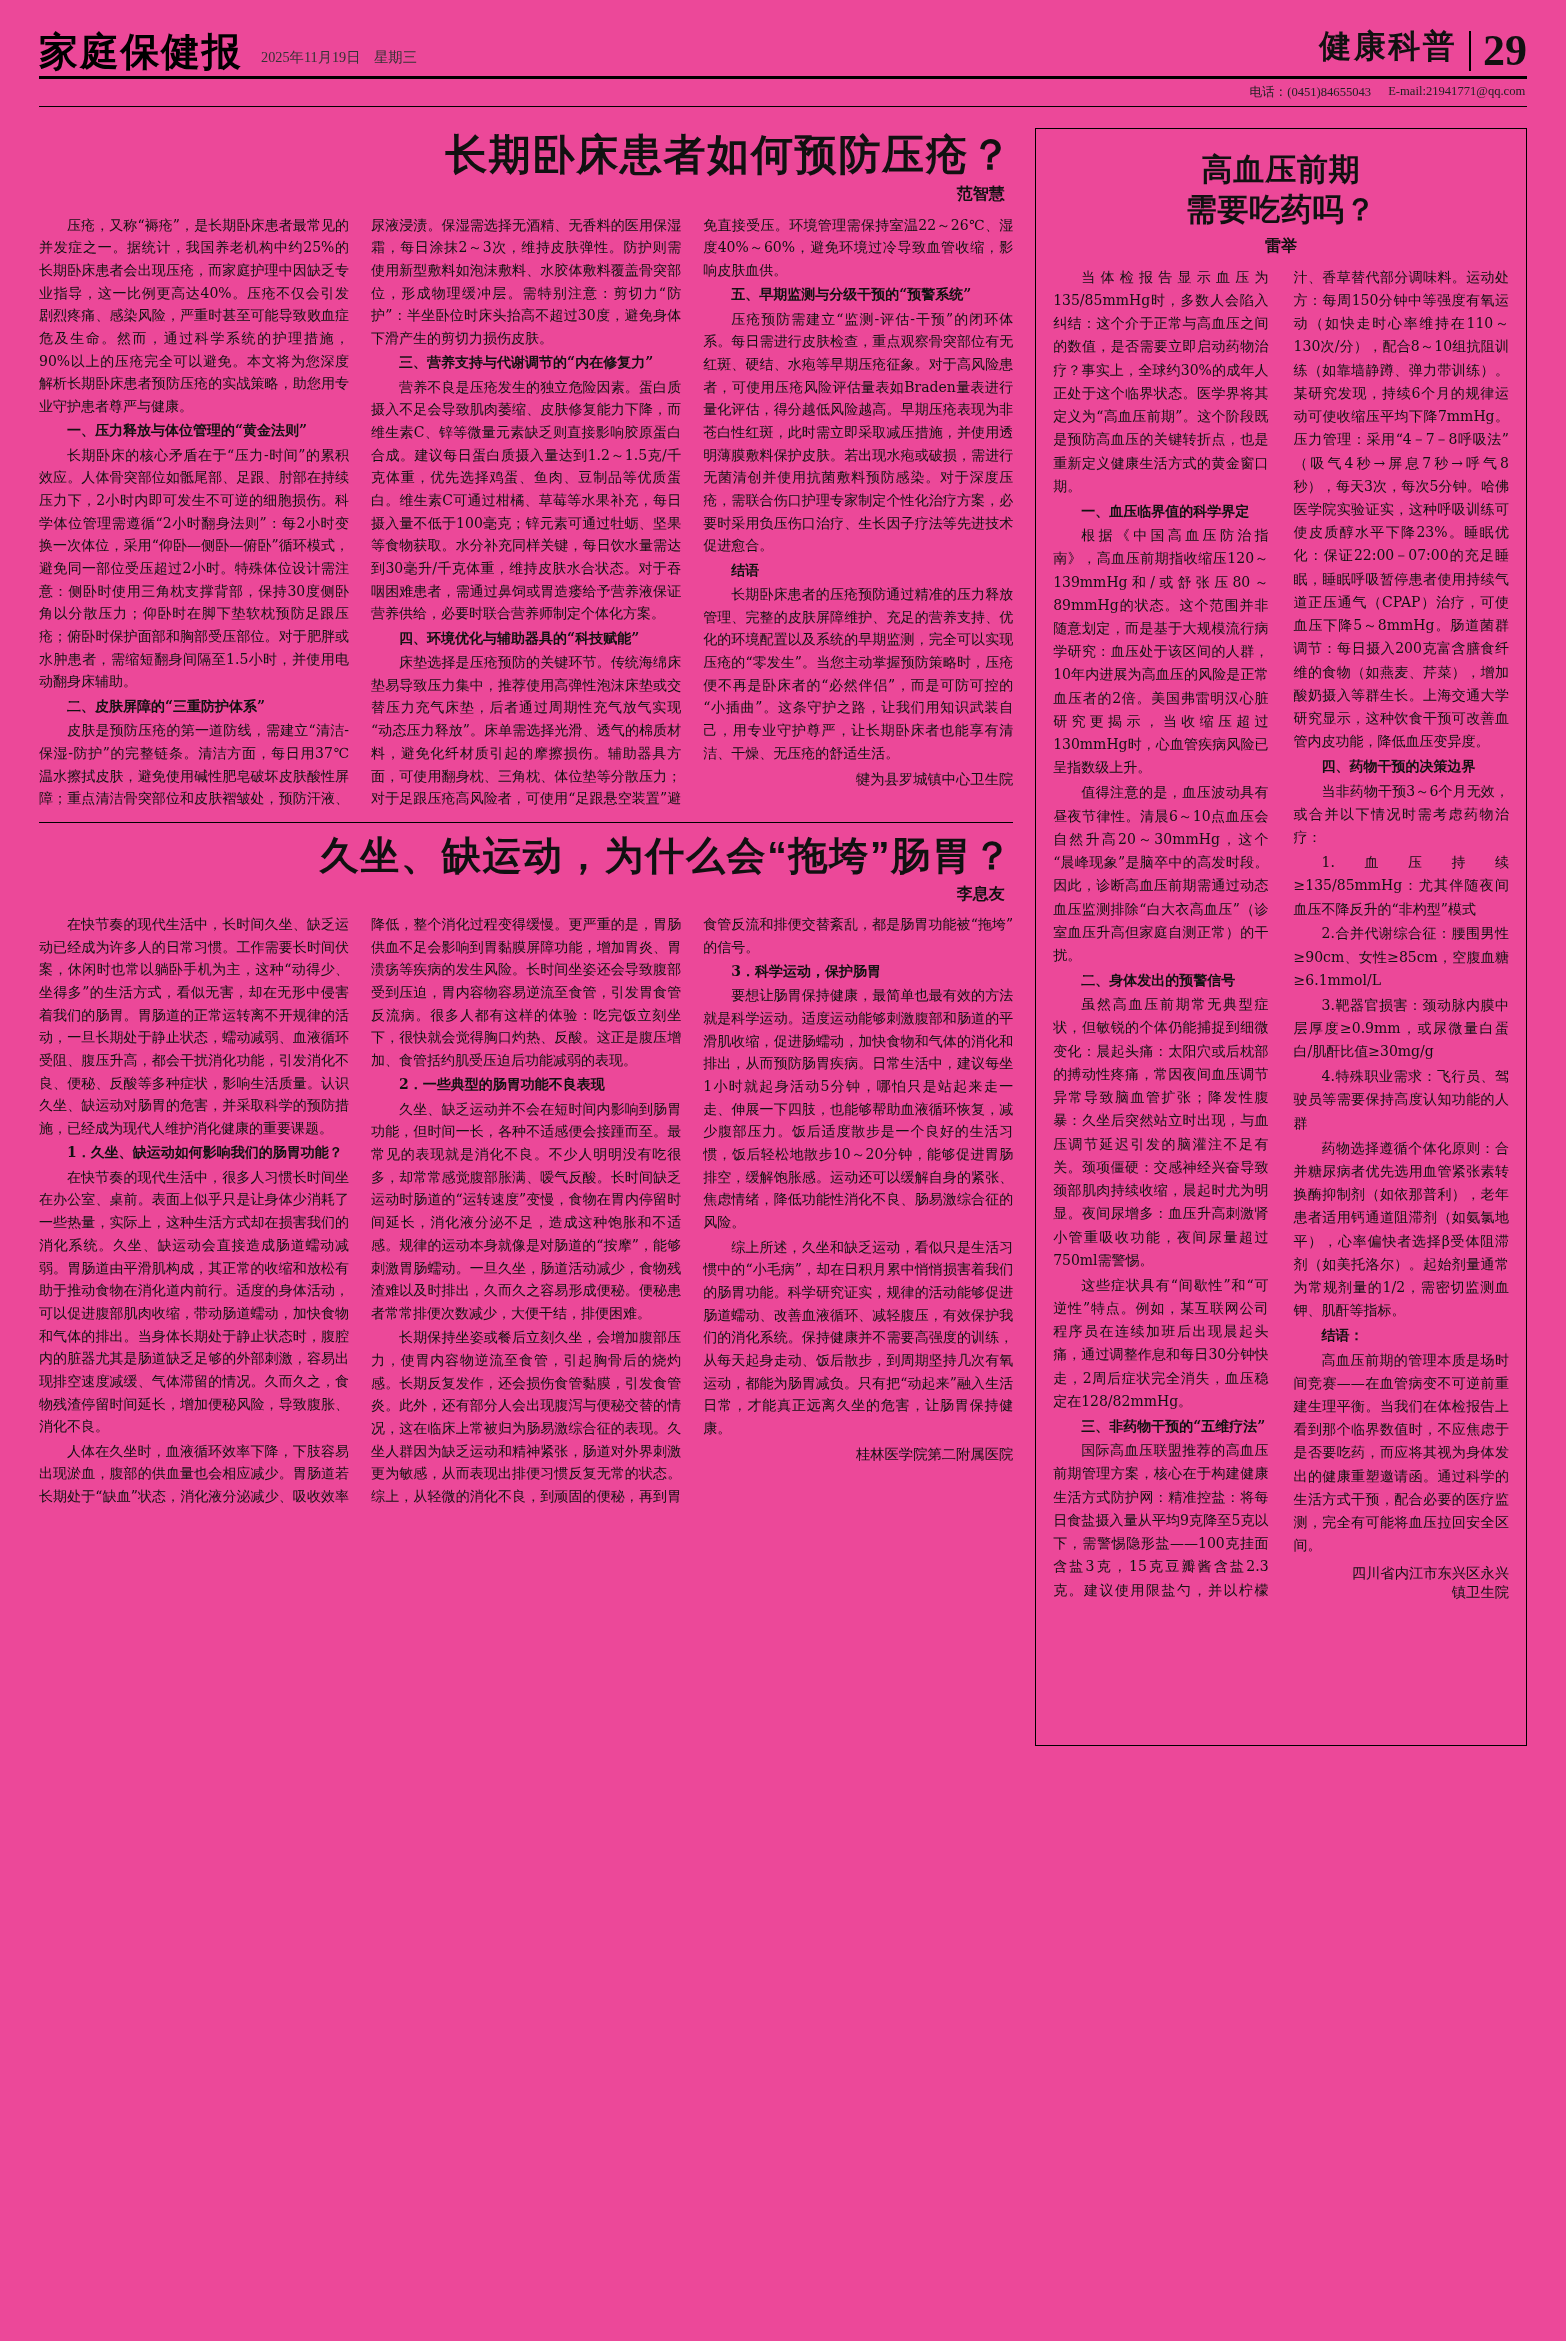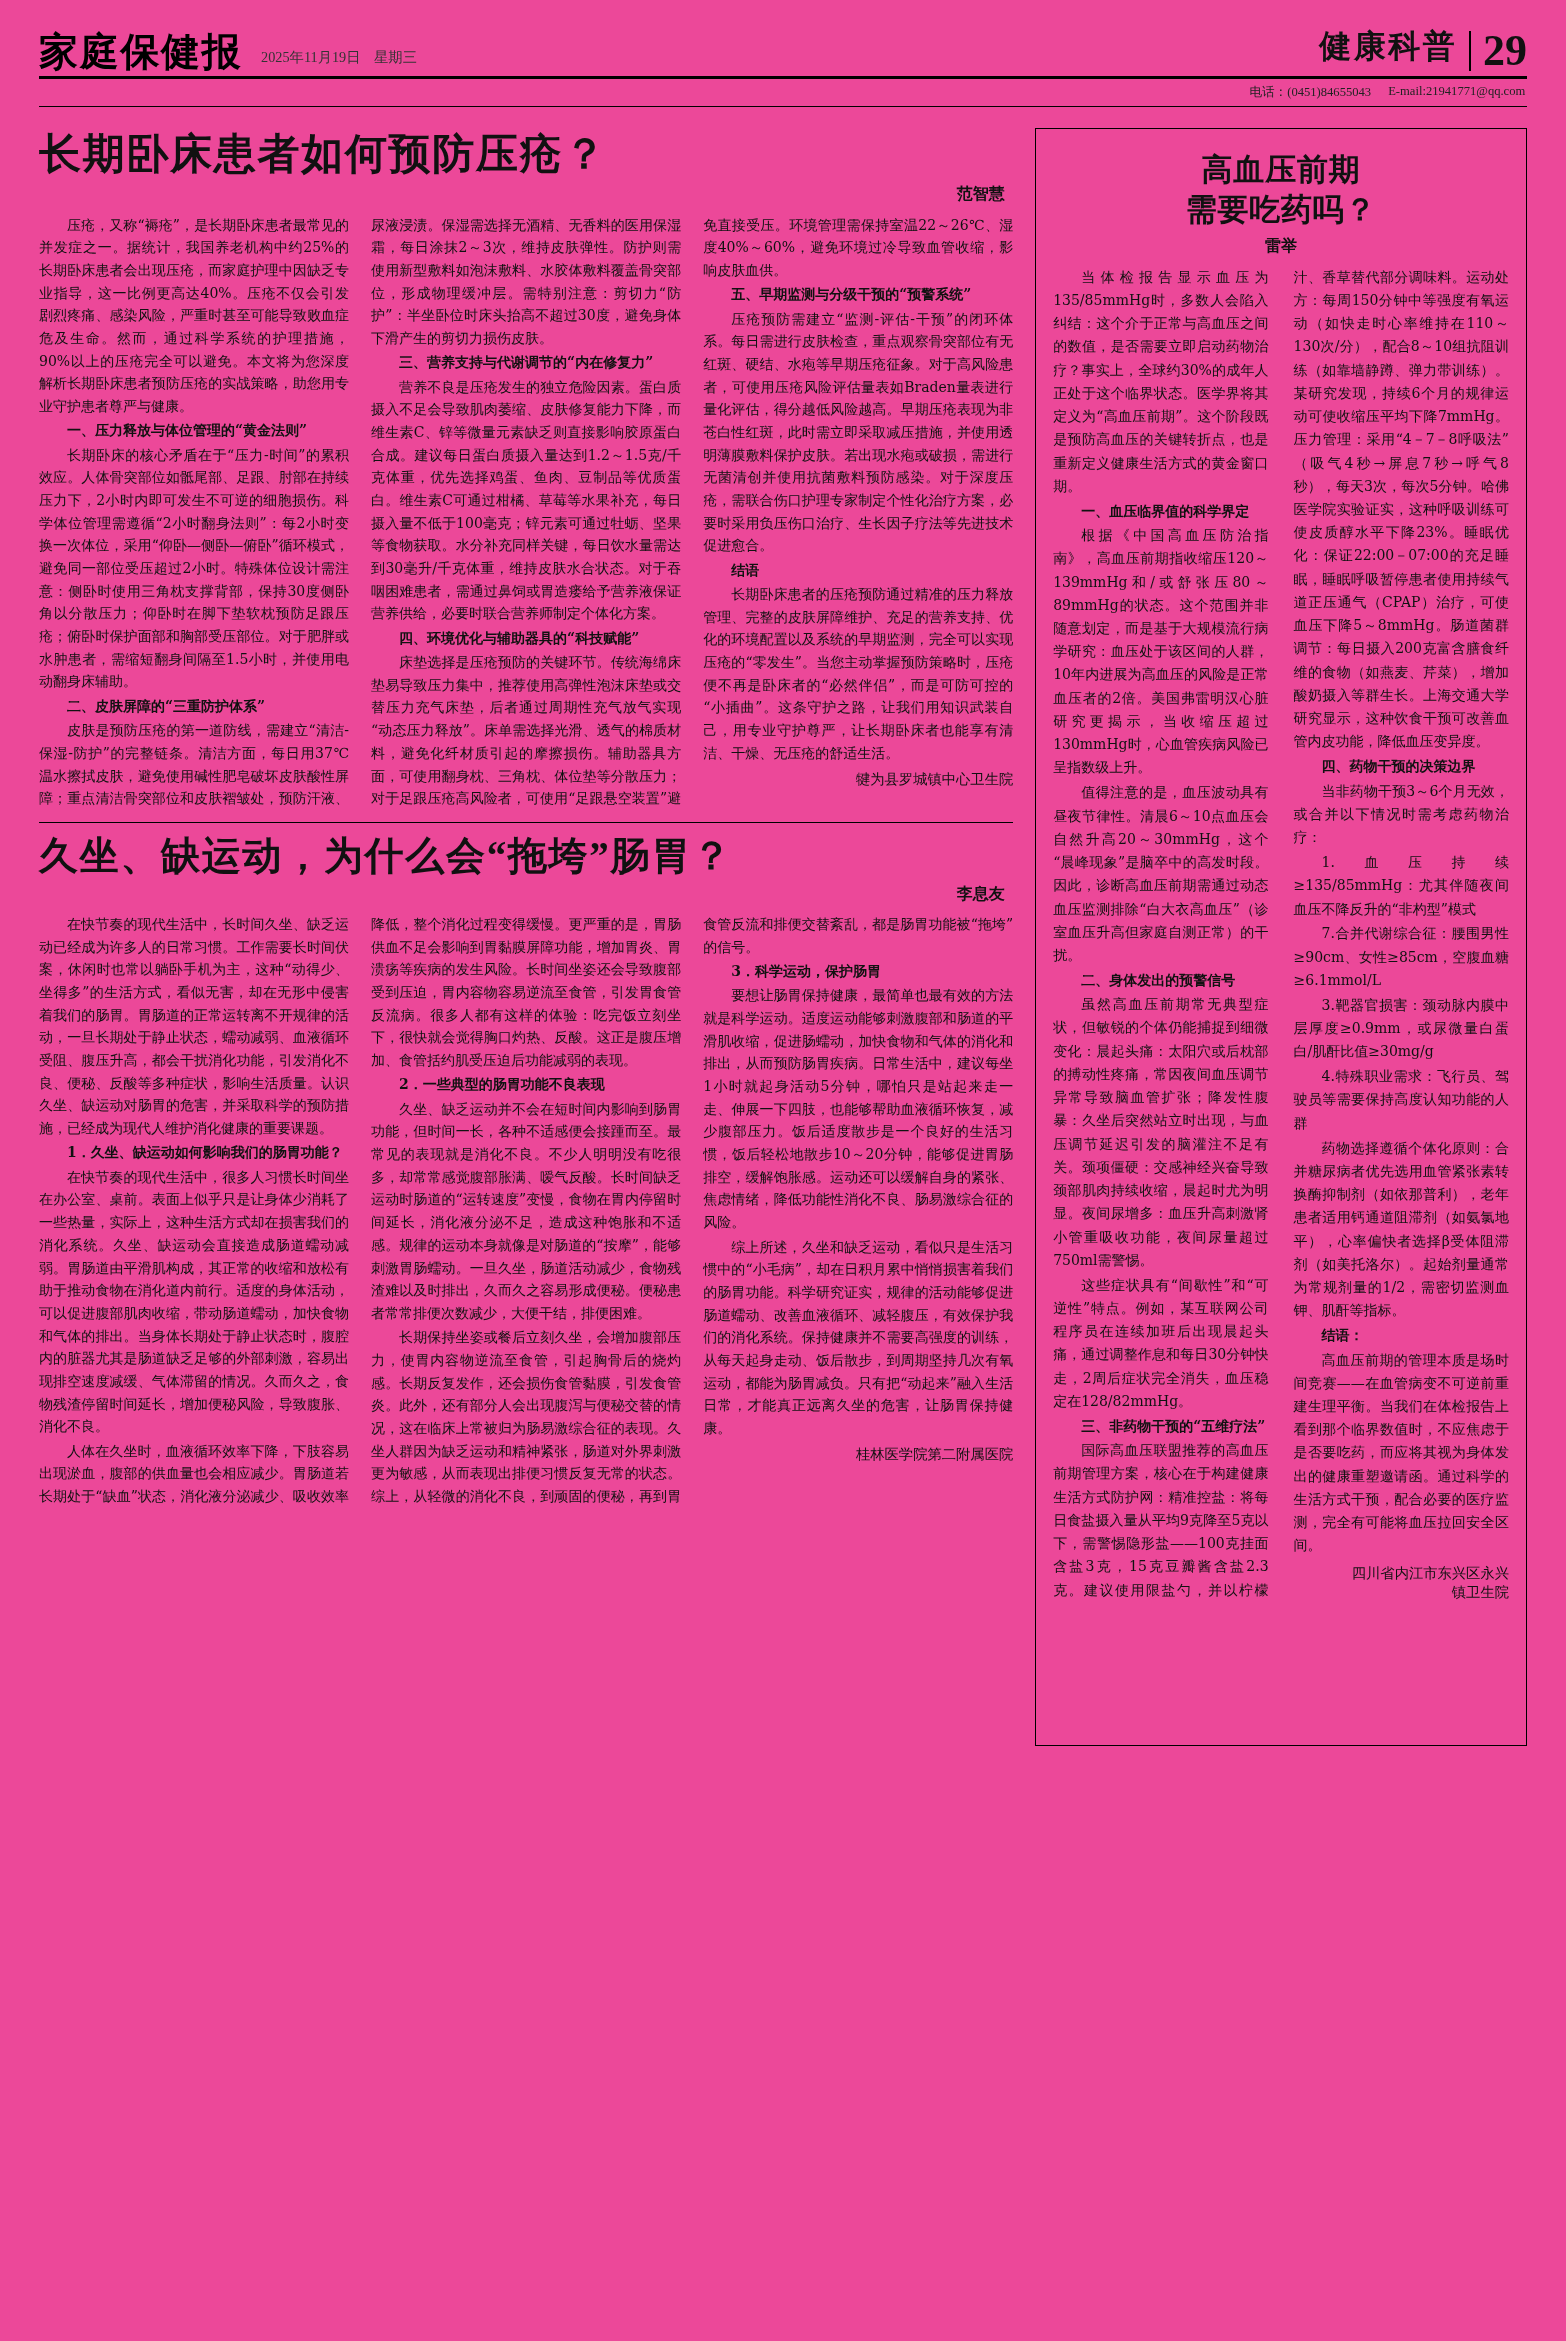--- a/index.html
+++ b/index.html
@@ -96,23 +96,23 @@
     border: 1.7px solid #000;
     box-sizing: border-box;
     padding: 15px 17px 8.4px 17px;
     margin-left: 3.4px;
     height: 1618px;
     overflow: hidden;
   }
 
   
   h1.art-title {
-    font-family: Liberation Serif, serif;
-    font-weight: bold;
-    text-align: left;
+    font-family: Liberation Sans, sans-serif;
+    font-weight: bold;
+    text-align: right;
     font-size: 42px;
     letter-spacing: 1.7px;
     margin: 1.7px 0 5px 0;
     line-height: 1.18;
   }
   h1.art-title.smaller {
     font-size: 39px;
   }
   .byline {
     text-align: right;
@@ -265,21 +265,21 @@
         <p class="body">根据《中国高血压防治指南》，高血压前期指收缩压120～139mmHg和/或舒张压80～89mmHg的状态。这个范围并非随意划定，而是基于大规模流行病学研究：血压处于该区间的人群，10年内进展为高血压的风险是正常血压者的2倍。美国弗雷明汉心脏研究更揭示，当收缩压超过130mmHg时，心血管疾病风险已呈指数级上升。</p>
         <p class="body">值得注意的是，血压波动具有昼夜节律性。清晨6～10点血压会自然升高20～30mmHg，这个“晨峰现象”是脑卒中的高发时段。因此，诊断高血压前期需通过动态血压监测排除“白大衣高血压”（诊室血压升高但家庭自测正常）的干扰。</p>
         <p class="sub">二、身体发出的预警信号</p>
         <p class="body">虽然高血压前期常无典型症状，但敏锐的个体仍能捕捉到细微变化：晨起头痛：太阳穴或后枕部的搏动性疼痛，常因夜间血压调节异常导致脑血管扩张；降发性腹暴：久坐后突然站立时出现，与血压调节延迟引发的脑灌注不足有关。颈项僵硬：交感神经兴奋导致颈部肌肉持续收缩，晨起时尤为明显。夜间尿增多：血压升高刺激肾小管重吸收功能，夜间尿量超过750ml需警惕。</p>
         <p class="body">这些症状具有“间歇性”和“可逆性”特点。例如，某互联网公司程序员在连续加班后出现晨起头痛，通过调整作息和每日30分钟快走，2周后症状完全消失，血压稳定在128/82mmHg。</p>
         <p class="sub">三、非药物干预的“五维疗法”</p>
         <p class="body">国际高血压联盟推荐的高血压前期管理方案，核心在于构建健康生活方式防护网：精准控盐：将每日食盐摄入量从平均9克降至5克以下，需警惕隐形盐——100克挂面含盐3克，15克豆瓣酱含盐2.3克。建议使用限盐勺，并以柠檬汁、香草替代部分调味料。运动处方：每周150分钟中等强度有氧运动（如快走时心率维持在110～130次/分），配合8～10组抗阻训练（如靠墙静蹲、弹力带训练）。某研究发现，持续6个月的规律运动可使收缩压平均下降7mmHg。压力管理：采用“4－7－8呼吸法”（吸气4秒→屏息7秒→呼气8秒），每天3次，每次5分钟。哈佛医学院实验证实，这种呼吸训练可使皮质醇水平下降23%。睡眠优化：保证22:00－07:00的充足睡眠，睡眠呼吸暂停患者使用持续气道正压通气（CPAP）治疗，可使血压下降5～8mmHg。肠道菌群调节：每日摄入200克富含膳食纤维的食物（如燕麦、芹菜），增加酸奶摄入等群生长。上海交通大学研究显示，这种饮食干预可改善血管内皮功能，降低血压变异度。</p>
         <p class="sub">四、药物干预的决策边界</p>
         <p class="body">当非药物干预3～6个月无效，或合并以下情况时需考虑药物治疗：</p>
         <p class="body">1.血压持续≥135/85mmHg：尤其伴随夜间血压不降反升的“非杓型”模式</p>
-        <p class="body">7.合并代谢综合征：腰围男性≥90cm、女性≥85cm，空腹血糖≥6.1mmol/L</p>
+        <p class="body">2.合并代谢综合征：腰围男性≥90cm、女性≥85cm，空腹血糖≥6.1mmol/L</p>
         <p class="body">3.靶器官损害：颈动脉内膜中层厚度≥0.9mm，或尿微量白蛋白/肌酐比值≥30mg/g</p>
         <p class="body">4.特殊职业需求：飞行员、驾驶员等需要保持高度认知功能的人群</p>
         <p class="body">药物选择遵循个体化原则：合并糖尿病者优先选用血管紧张素转换酶抑制剂（如依那普利），老年患者适用钙通道阻滞剂（如氨氯地平），心率偏快者选择β受体阻滞剂（如美托洛尔）。起始剂量通常为常规剂量的1/2，需密切监测血钾、肌酐等指标。</p>
         <p class="sub">结语：</p>
         <p class="body">高血压前期的管理本质是场时间竞赛——在血管病变不可逆前重建生理平衡。当我们在体检报告上看到那个临界数值时，不应焦虑于是否要吃药，而应将其视为身体发出的健康重塑邀请函。通过科学的生活方式干预，配合必要的医疗监测，完全有可能将血压拉回安全区间。</p>
         <div class="rt-sign">四川省内江市东兴区永兴镇卫生院</div>
       </div>
     </div>
 
   </div>

